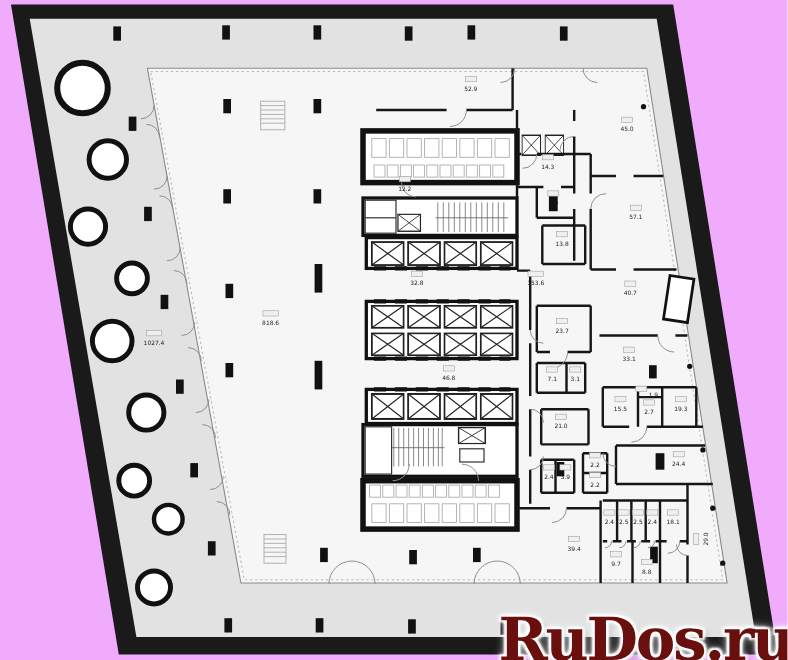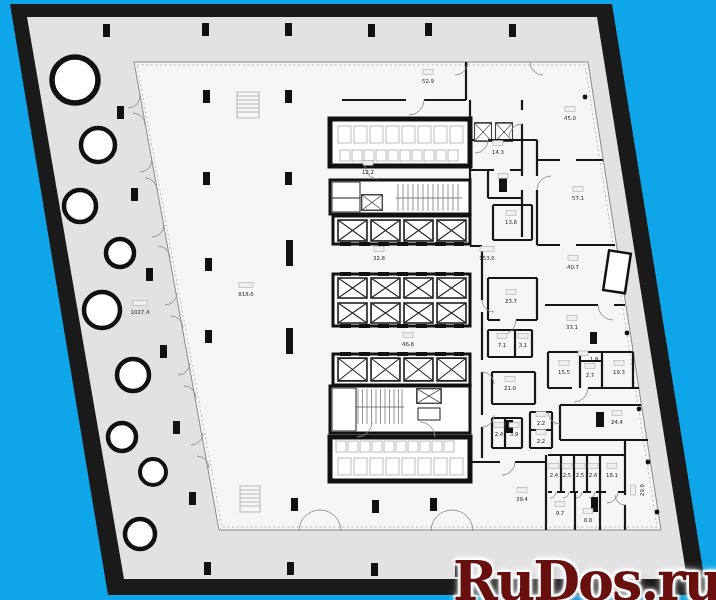--- a/index.html
+++ b/index.html
@@ -1,16 +1,16 @@
 <!DOCTYPE html>
 <html><head>
 <meta charset="utf-8">
 <style>
   html,body{margin:0;padding:0;background:#fff;}
-  #root{position:relative;width:716px;height:600px;background:#0ea5e9;overflow:hidden;
+  #root{position:relative;width:716px;height:600px;background:#f0abfc;overflow:hidden;
         font-family:"DejaVu Sans",sans-serif;}
   svg{position:absolute;inset:0;}
   .tagbox{fill:#efefef;stroke:#9b9b9b;stroke-width:.5;}
   .arealbl{font:5.4px "DejaVu Sans",sans-serif;fill:#1b1b1b;text-anchor:middle;}
   .watermark{
     position:absolute;right:-5px;bottom:-8px;
     font-family:"DejaVu Serif",serif;font-weight:bold;font-size:54px;
     letter-spacing:-2px;color:#69100f;line-height:1;
     text-shadow:0 0 3px #fff,0 0 6px #fff,0 0 10px #fff,
                 2px 2px 2px #fff,-2px -2px 2px #fff,2px -2px 2px #fff,-2px 2px 2px #fff,

